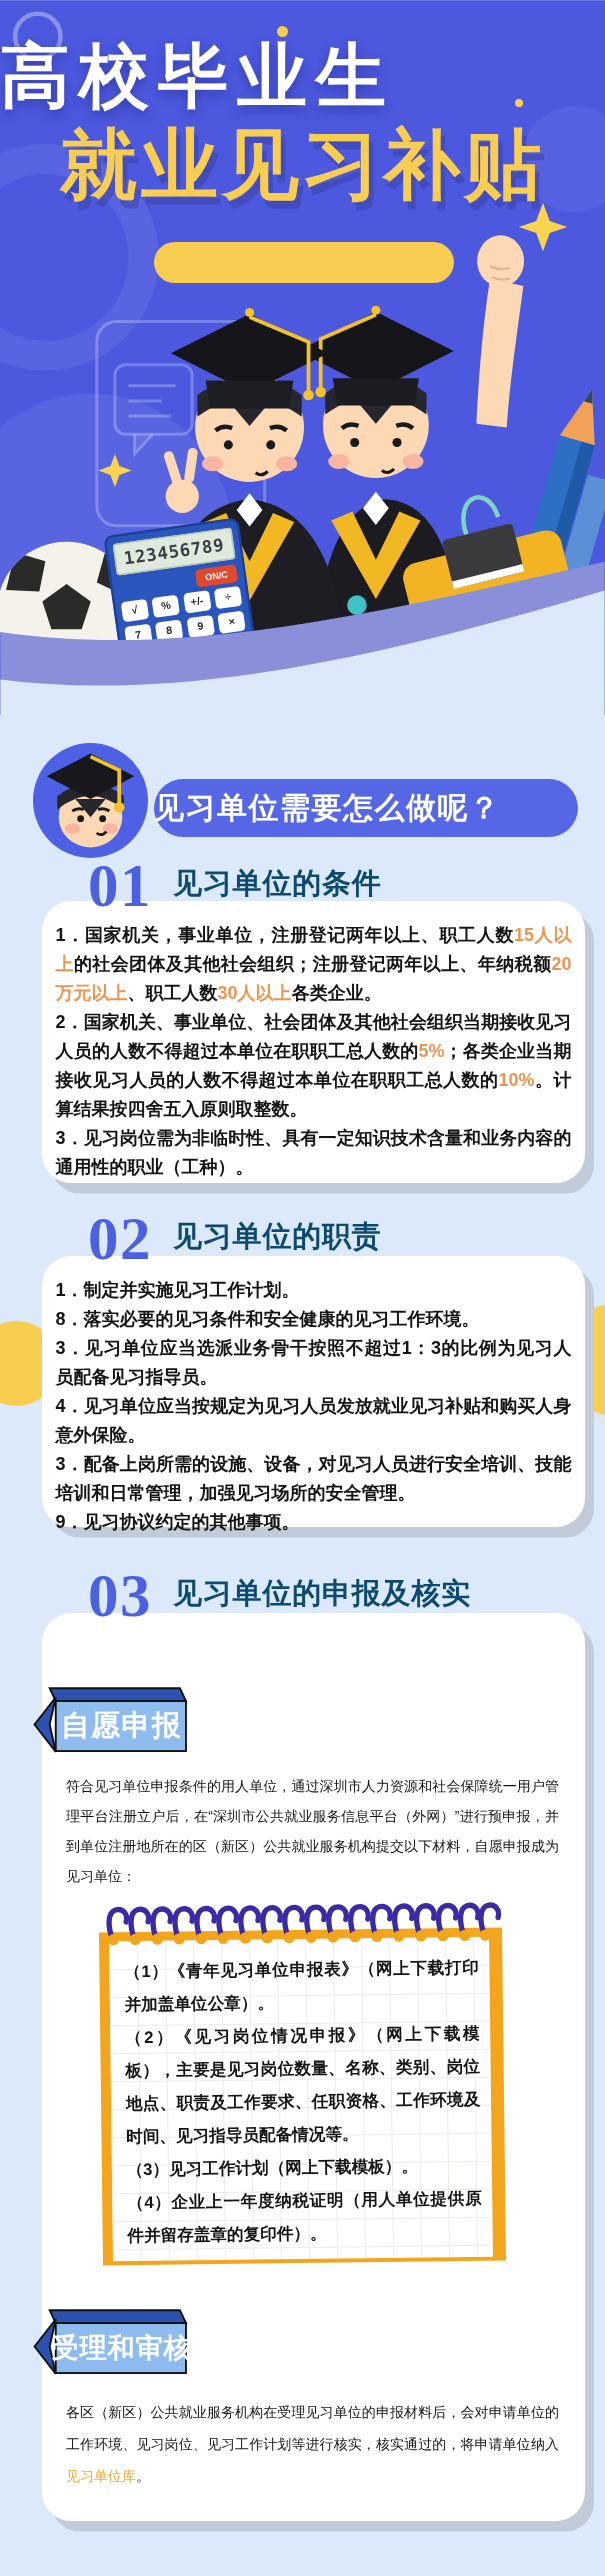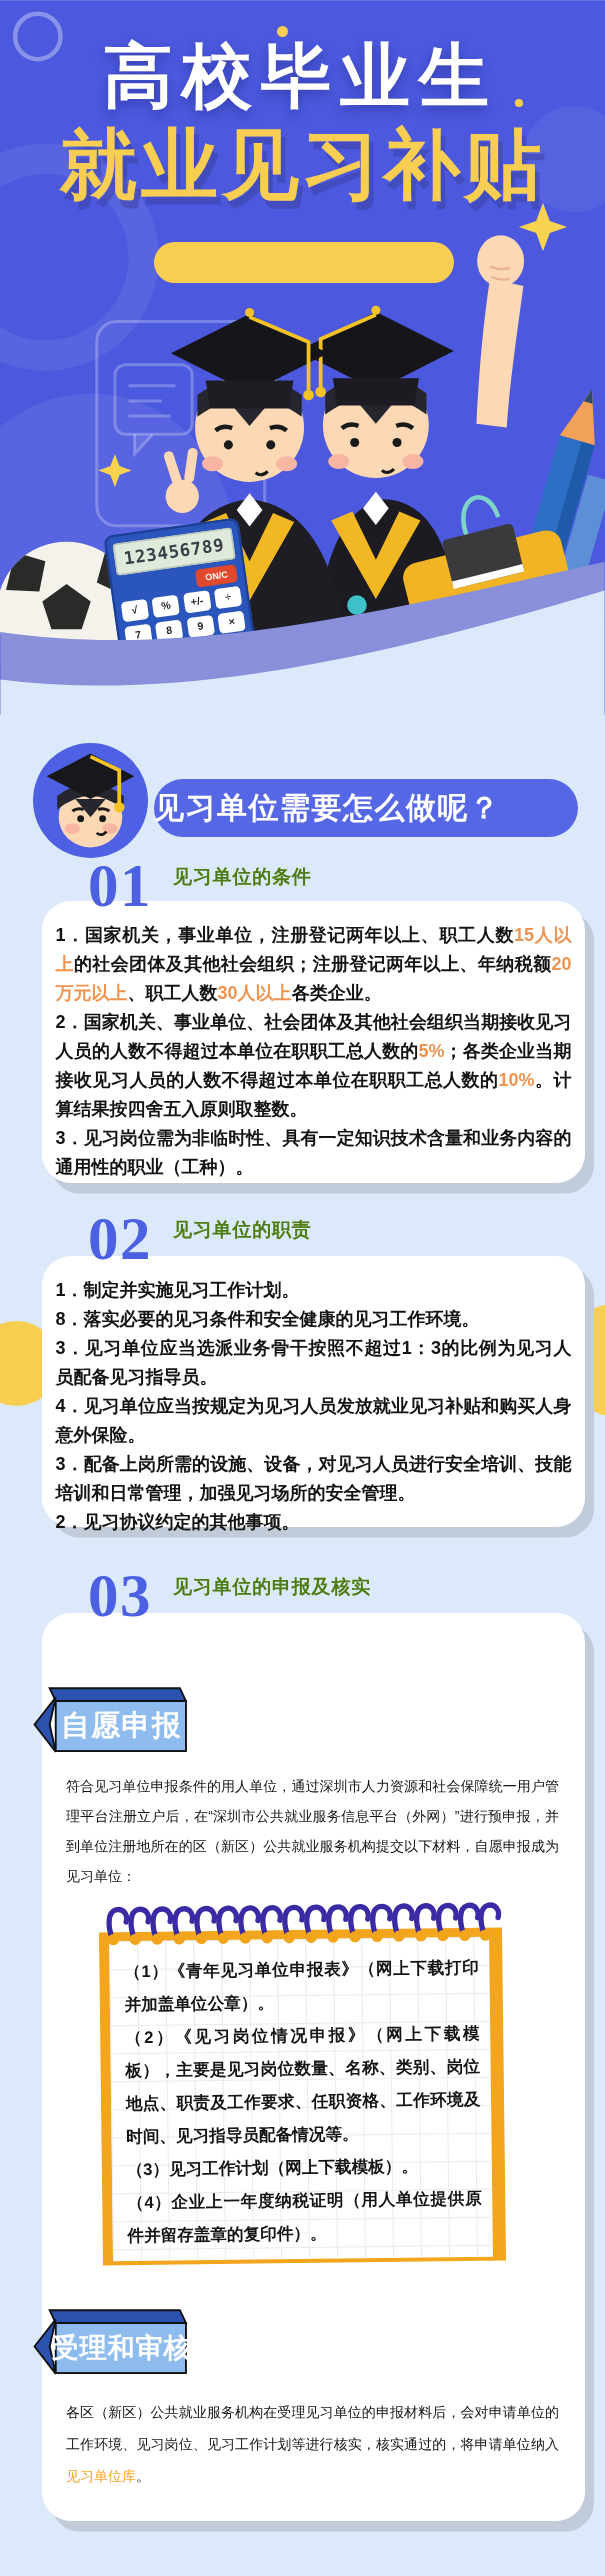--- a/index.html
+++ b/index.html
@@ -2,21 +2,21 @@
 <html style="font-size:12px"><head>
 <meta charset="utf-8">
 <style>
   html,body{margin:0;padding:0;background:#DCE9FA;}
   .page{position:relative;width:605px;height:2576px;margin:0 auto;background:#DCE9FA;
         overflow:hidden;font-family:"Liberation Sans",sans-serif;}
   
   .hero-bg,.hero-curves{position:absolute;left:0;}
   .hero-bg{top:0;z-index:1;}
   .hero-curves{top:530px;z-index:3;pointer-events:none;}
-  .title1{position:absolute;top:30px;left:0;width:601px;text-align:center;z-index:4;
+  .title1{position:absolute;top:30px;left:0;width:601px;z-index:4;
           font-size:70px;font-weight:900;color:#fff;letter-spacing:9px;
           text-shadow:0 5.3px 10.6px rgba(24,32,120,.45);}
   .title2{position:absolute;top:114px;left:0;width:605px;text-align:center;z-index:4;
           font-size:77px;font-weight:900;color:#F8CE52;letter-spacing:3.8px;
           text-shadow:4.5px 7.6px 0 rgba(58,64,158,.5);}
   .title-pill{position:absolute;left:154px;top:242px;width:300px;height:41px;border-radius:21px;
           background:#F8CE52;z-index:4;}
   .dot{position:absolute;border-radius:50%;background:#F8CE52;z-index:4;}
   .dot1{left:277px;top:26px;width:11.4px;height:11.4px;}
   .dot2{left:515px;top:99px;width:7.6px;height:7.6px;}
@@ -34,21 +34,21 @@
   .ckey{background:#fff;border-radius:4.5px;height:19.7px;line-height:19.7px;text-align:center;
         font-weight:700;font-size:10.6px;color:#23242a;}
   
   .avatar{position:absolute;left:33px;top:743px;z-index:4;}
   .qpill{position:absolute;left:154px;top:779px;width:424px;height:58px;border-radius:30px;
         background:#5567E4;z-index:4;display:flex;align-items:center;justify-content:flex-start;}
   .qpill span{color:#fff;font-size:30px;font-weight:900;letter-spacing:1.5px;}
   
   .sec-num{position:absolute;left:88px;font-size:61px;line-height:56px;font-weight:800;
         color:#4C60E2;font-family:Liberation Serif, serif;letter-spacing:1.5px;z-index:4;}
-  .sec-title{position:absolute;left:173px;font-size:19px;font-weight:900;color:#4d7c0f;z-index:4;
+  .sec-title{position:absolute;left:173px;font-size:29px;font-weight:900;color:#0c4a6e;z-index:4;
         letter-spacing:0.8px;}
   
   .card{position:absolute;left:42px;width:543px;background:#fff;border-radius:29px;
         box-shadow:9px 10.6px 0 #C2CBD9;z-index:2;box-sizing:border-box;}
   .card1{top:901px;height:282px;padding:19.7px 13.6px;}
   .card2{top:1256px;height:271px;padding:19.7px 13.6px;}
   .card3{top:1613px;height:908px;}
   .txt{margin:0;font-size:18px;line-height:29px;font-weight:700;color:#141414;
         text-align:justify;}
   .hl{color:#EF9450;}
@@ -264,21 +264,21 @@
   </div>
 
   <div class="sec-num" style="top:1211px">02</div>
   <div class="sec-title" style="top:1217px">见习单位的职责</div>
   <div class="card card2">
     <p class="txt"><span>1．制定并实施见习工作计划。</span></p>
     <p class="txt"><span>8．落实必要的见习条件和安全健康的见习工作环境。</span></p>
     <p class="txt"><span>3．见习单位应当选派业务骨干按照不超过1：3的比例为见习人员配备见习指导员。</span></p>
     <p class="txt"><span>4．见习单位应当按规定为见习人员发放就业见习补贴和购买人身意外保险。</span></p>
     <p class="txt"><span>3．配备上岗所需的设施、设备，对见习人员进行安全培训、技能培训和日常管理，加强见习场所的安全管理。</span></p>
-    <p class="txt"><span>2．见习协议约定的其他事项。</span></p>
+    <p class="txt"><span>9．见习协议约定的其他事项。</span></p>
   </div>
 
   <div class="sec-num" style="top:1568px">03</div>
   <div class="sec-title" style="top:1574px">见习单位的申报及核实</div>
   <div class="card card3"></div>
 
   <svg class="ribbon ribbon1" width="159" height="70" viewBox="0 0 210 92">
     <polygon points="26,4 198,4 206,21 34,21" fill="#2B52AE" stroke="#111" stroke-width="2.5"></polygon>
     <polygon points="34,16 6,52 34,88 26,52" fill="#2B52AE" stroke="#111" stroke-width="2.5"></polygon>
     <rect x="34" y="21" width="172" height="66" fill="#8FBCEF" stroke="#111" stroke-width="2.5"></rect>

